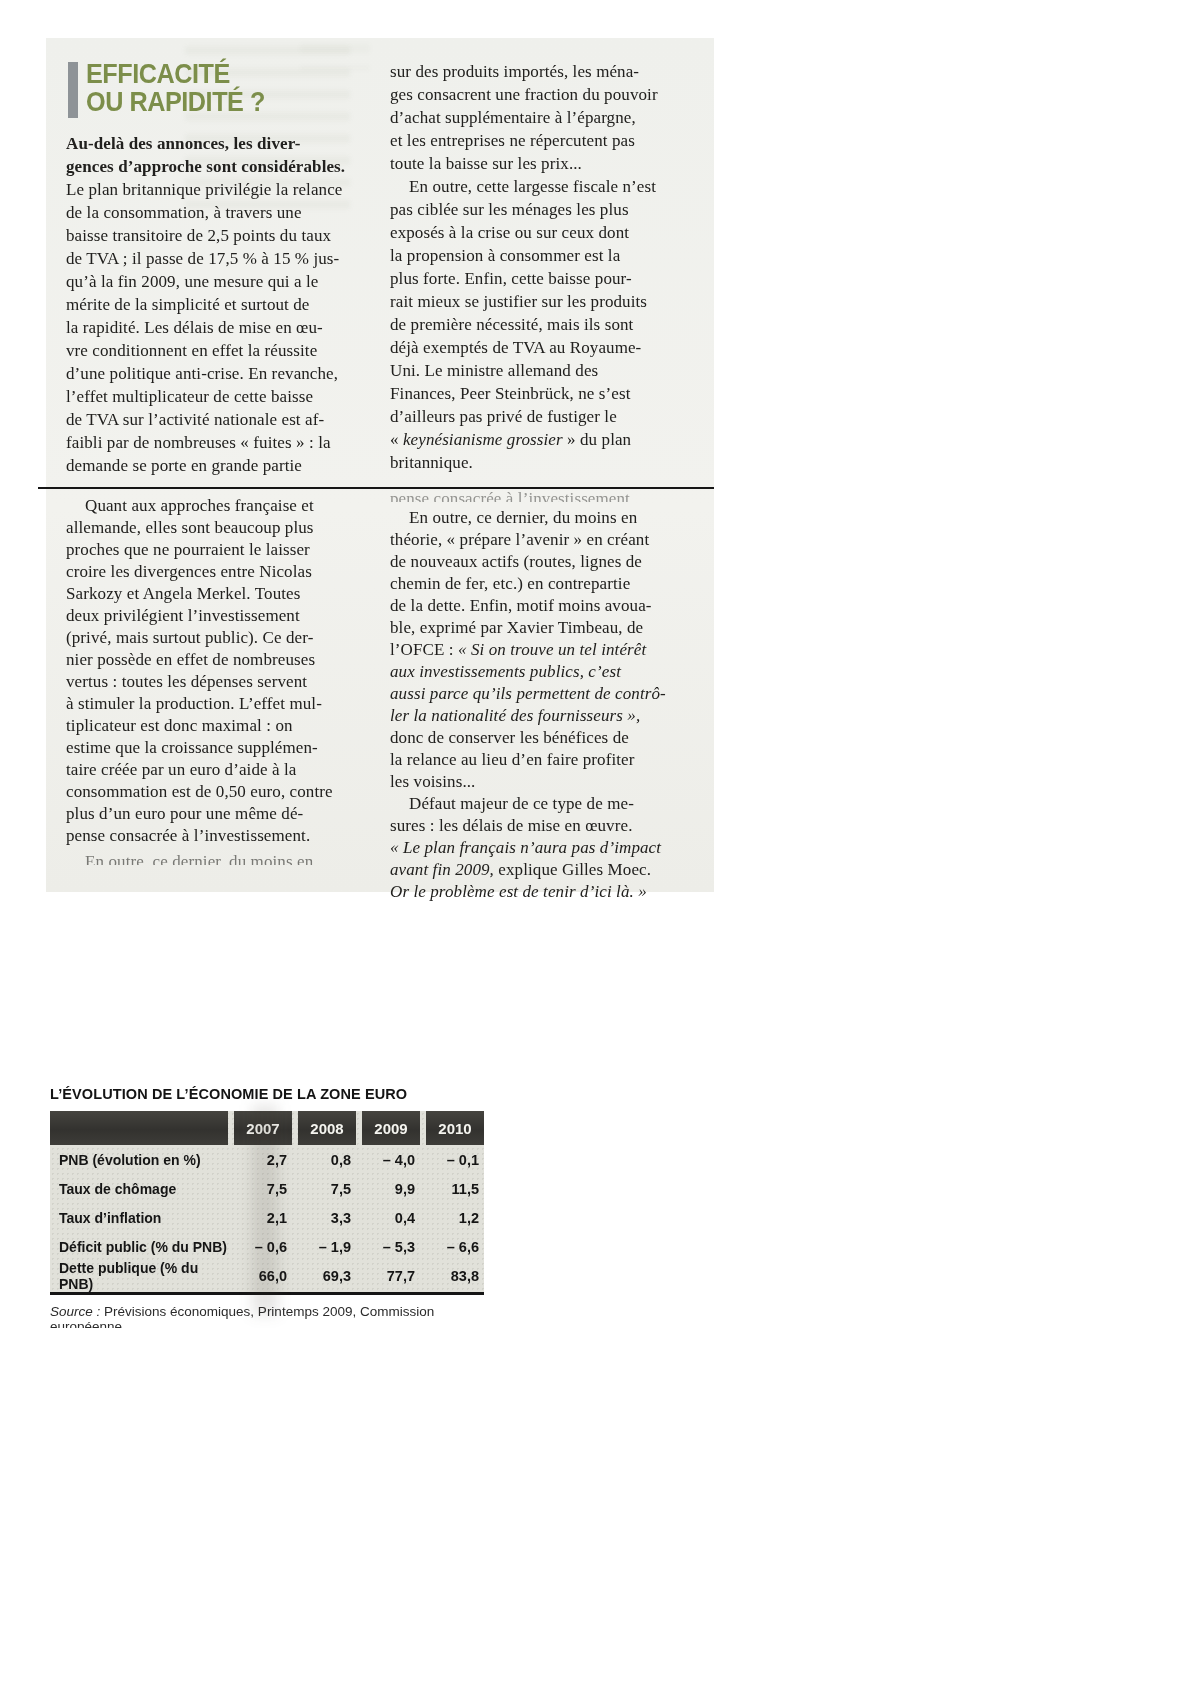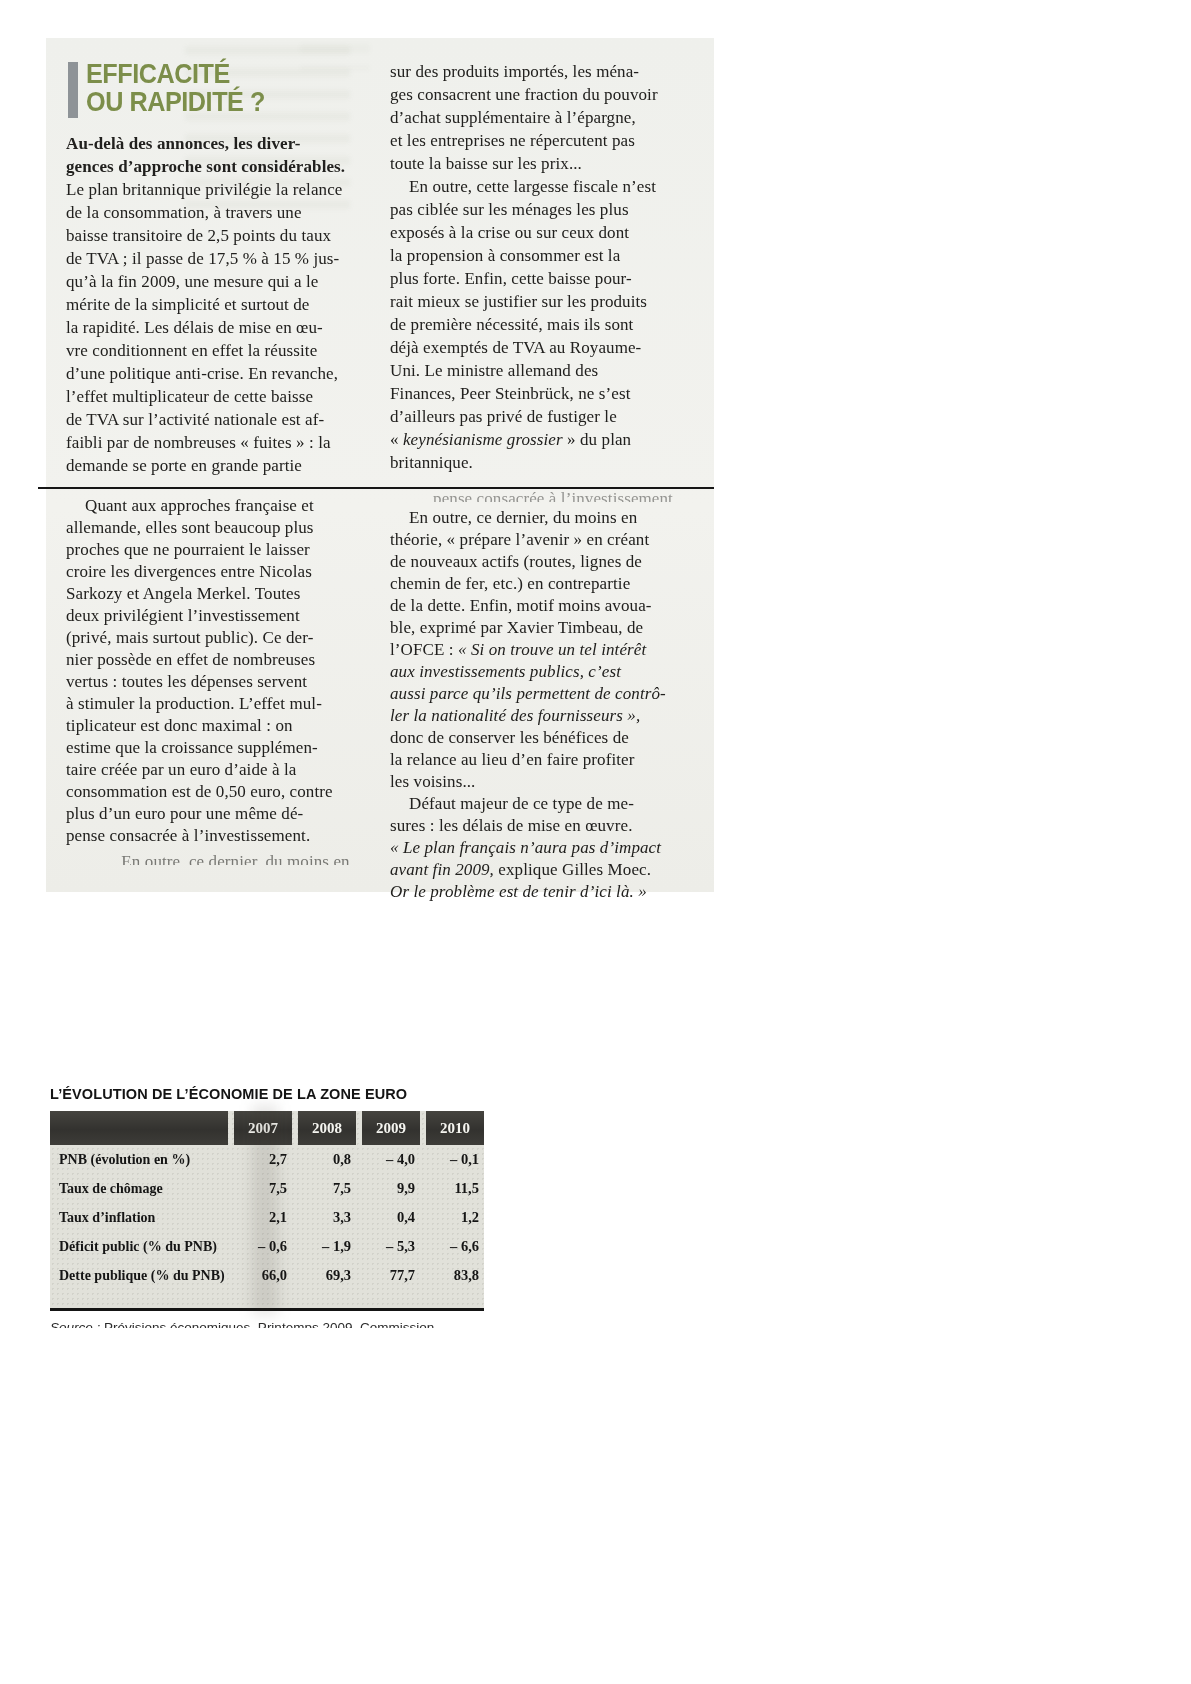--- a/index.html
+++ b/index.html
@@ -29,34 +29,34 @@
   
   .headline{display:flex;align-items:flex-start;height:62px;margin-bottom:10px;}
   .hbar{display:block;width:10px;height:56px;background:#8e9397;margin:2px 8px 0 2px;flex:none;}
   .htext{margin:0;font-family:"Liberation Sans", sans-serif;font-weight:700;
          font-size:28px;line-height:28px;color:#7c8e4a;letter-spacing:-.5px;
          transform:scaleX(.9);transform-origin:left top;white-space:nowrap;}
 
   
   .cutline{height:12px;overflow:hidden;margin-top:16px;color:#7d7d7a;
            filter:blur(.4px);opacity:.8;}
-  .cutline .body{line-height:17px;text-align:center;}
+  .cutline .body{line-height:17px;}
   .cutline.left-cut{margin-top:6px;color:#5c5c58;}
 
   
   .rule{position:absolute;left:38px;top:487px;width:676px;height:2px;background:#161616;}
 
   
   .tableblock{position:absolute;left:50px;top:1086px;width:434px;
               font-family:"Liberation Sans", sans-serif;}
   .ttitle{margin:0 0 9px 0;font-size:14.5px;font-weight:700;color:#141414;letter-spacing:.1px;}
   .tablebox{background:#e1e1da;
             background-image:radial-gradient(rgba(120,120,110,.14) 1px, rgba(0,0,0,0) 1px);
             background-size:5px 5px;
-            border-bottom:3px solid #151515;padding-bottom:18px;font-family:Liberation Serif, serif;}
+            border-bottom:3px solid #151515;padding-bottom:2px;}
   .thead{display:flex;gap:6px;height:34px;}
   .thcell{background:linear-gradient(180deg,#45443f,#33322f 55%,#3d3c38);
           color:#f4f4ef;font-weight:700;font-size:15px;
           display:flex;align-items:center;justify-content:center;}
   .thlabel{width:178px;flex:none;}
   .thyear{width:58px;flex:none;}
   .trow{display:flex;gap:6px;height:29px;align-items:center;}
   .tlabel{width:178px;flex:none;font-weight:700;font-size:14px;color:#151515;
           padding-left:9px;box-sizing:border-box;}
   .tval{width:58px;flex:none;text-align:right;font-weight:700;font-size:14.5px;color:#151515;

